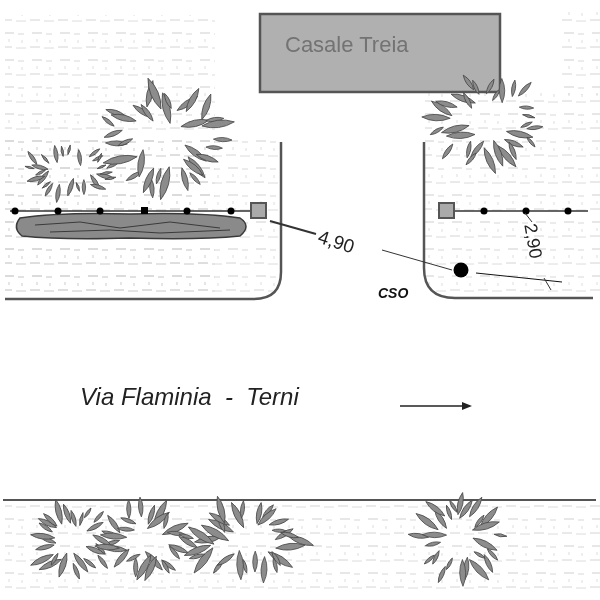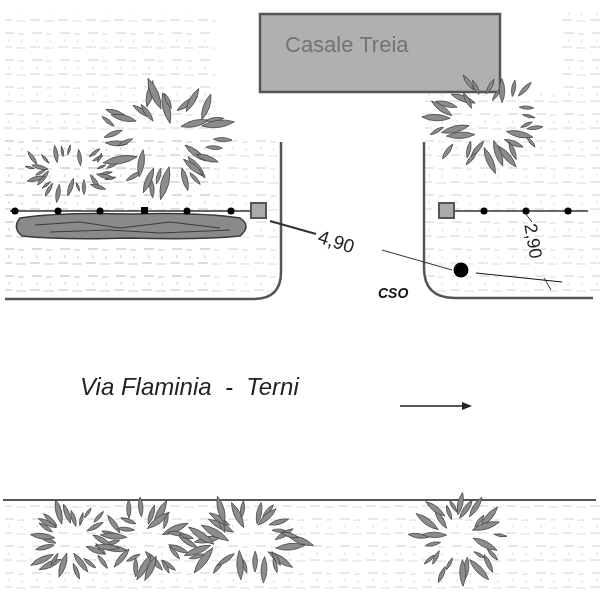--- a/index.html
+++ b/index.html
@@ -1,20 +1,20 @@
 <!DOCTYPE html>
 <html><head>
 <meta charset="utf-8">
 <style>
   html, body { margin: 0; padding: 0; background: #ffffff; }
   body { width: 600px; height: 600px; position: relative; overflow: hidden; font-family: "Liberation Sans", sans-serif; }
   svg { position: absolute; left: 0; top: 0; }
   .lbl { position: absolute; color: #111; white-space: nowrap; }
   #building-label { left: 285px; top: 32px; font-size: 22px; color: #737373; }
-  #road-label { left: 80px; top: 373px; font-size: 24px; font-style: italic; color: #222; }
+  #road-label { left: 80px; top: 383px; font-size: 24px; font-style: italic; color: #222; }
   #cso-label { left: 378px; top: 285px; font-size: 14px; font-weight: bold; font-style: italic; }
   #dim1 { left: 322px; top: 226px; font-size: 19px; transform: rotate(18deg); transform-origin: left top; color: #222; }
   #dim2 { left: 540px; top: 222px; font-size: 18px; transform: rotate(80deg); transform-origin: left top; color: #222; }
 </style>
 </head>
 <body>
 
 <svg width="600" height="600" viewBox="0 0 600 600">
   <defs>
     <pattern id="grass" x="0" y="0" width="28" height="27" patternUnits="userSpaceOnUse">

